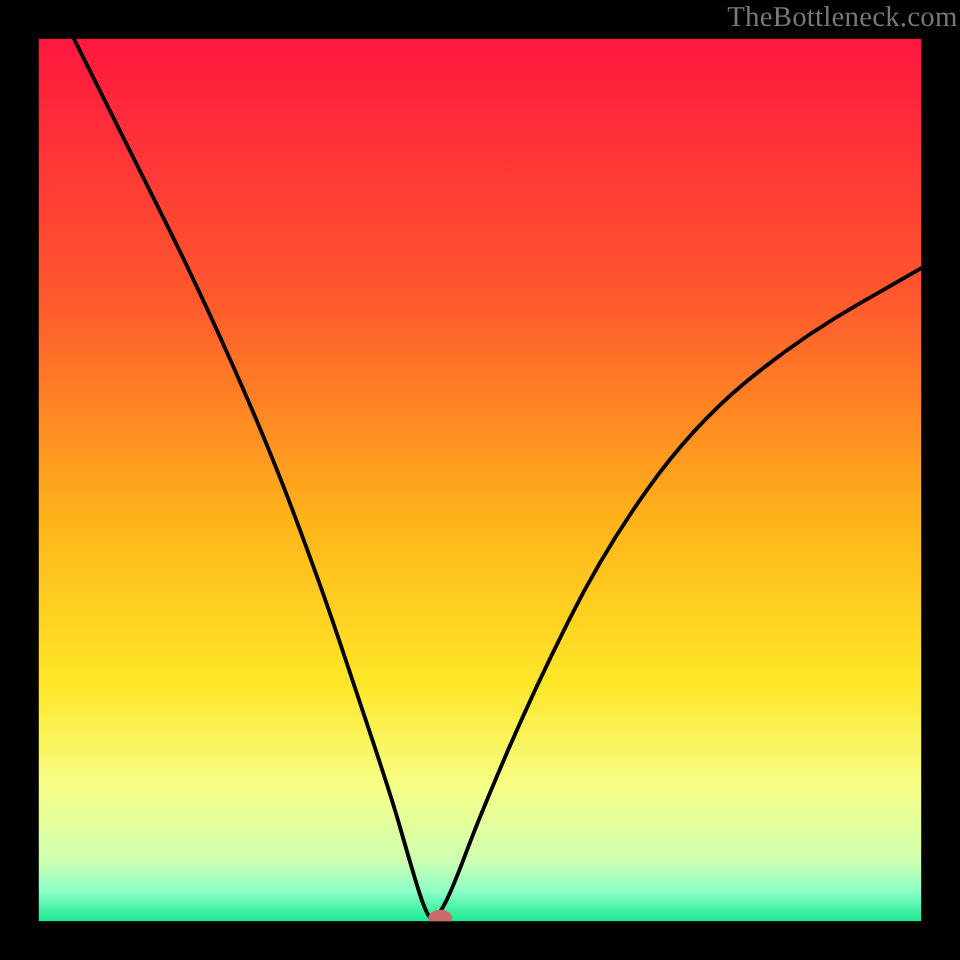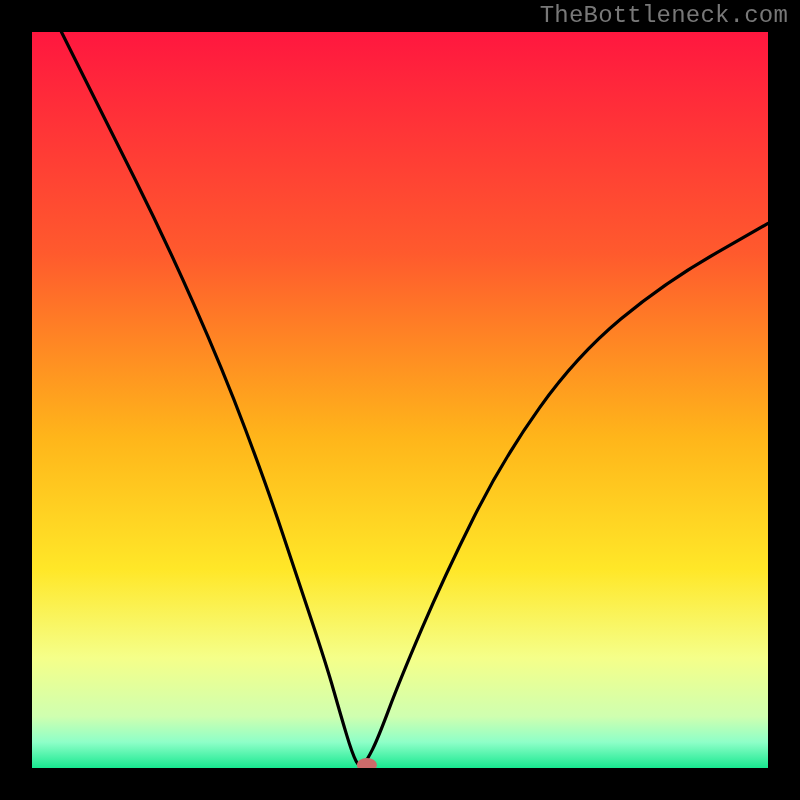--- a/index.html
+++ b/index.html
@@ -7,22 +7,22 @@
     padding: 0;
     background: #fff;
     width: 800px;
     height: 800px;
     overflow: hidden;
     position: relative;
   }
   .watermark {
     position: absolute;
     top: 2px;
-    right: 12px;
-    font-family: Liberation Mono, monospace;
+    right: 2px;
+    font-family: Liberation Serif, serif;
     font-size: 24px;
     color: #787878;
     font-weight: 500;
     z-index: 10;
     letter-spacing: 0.2px;
   }
   .outer {
     position: absolute;
     left: 0;
     top: 0;

